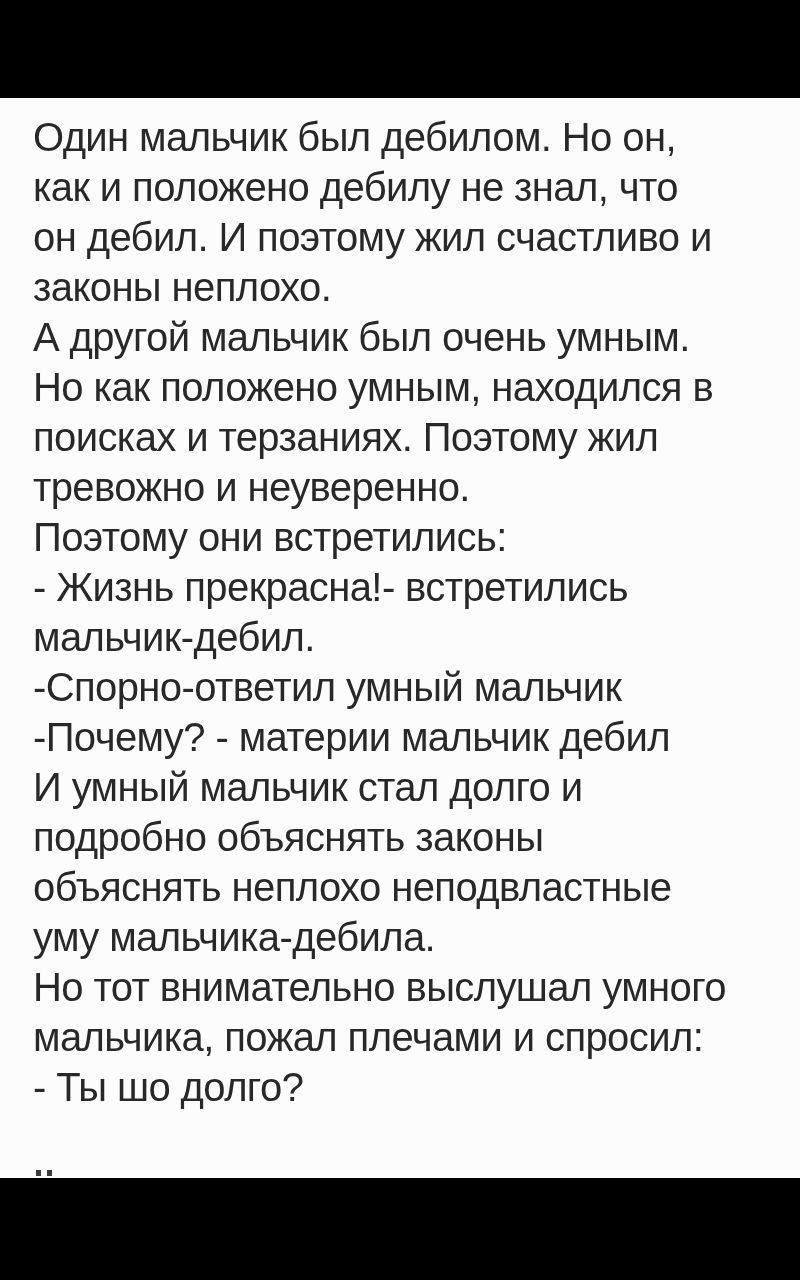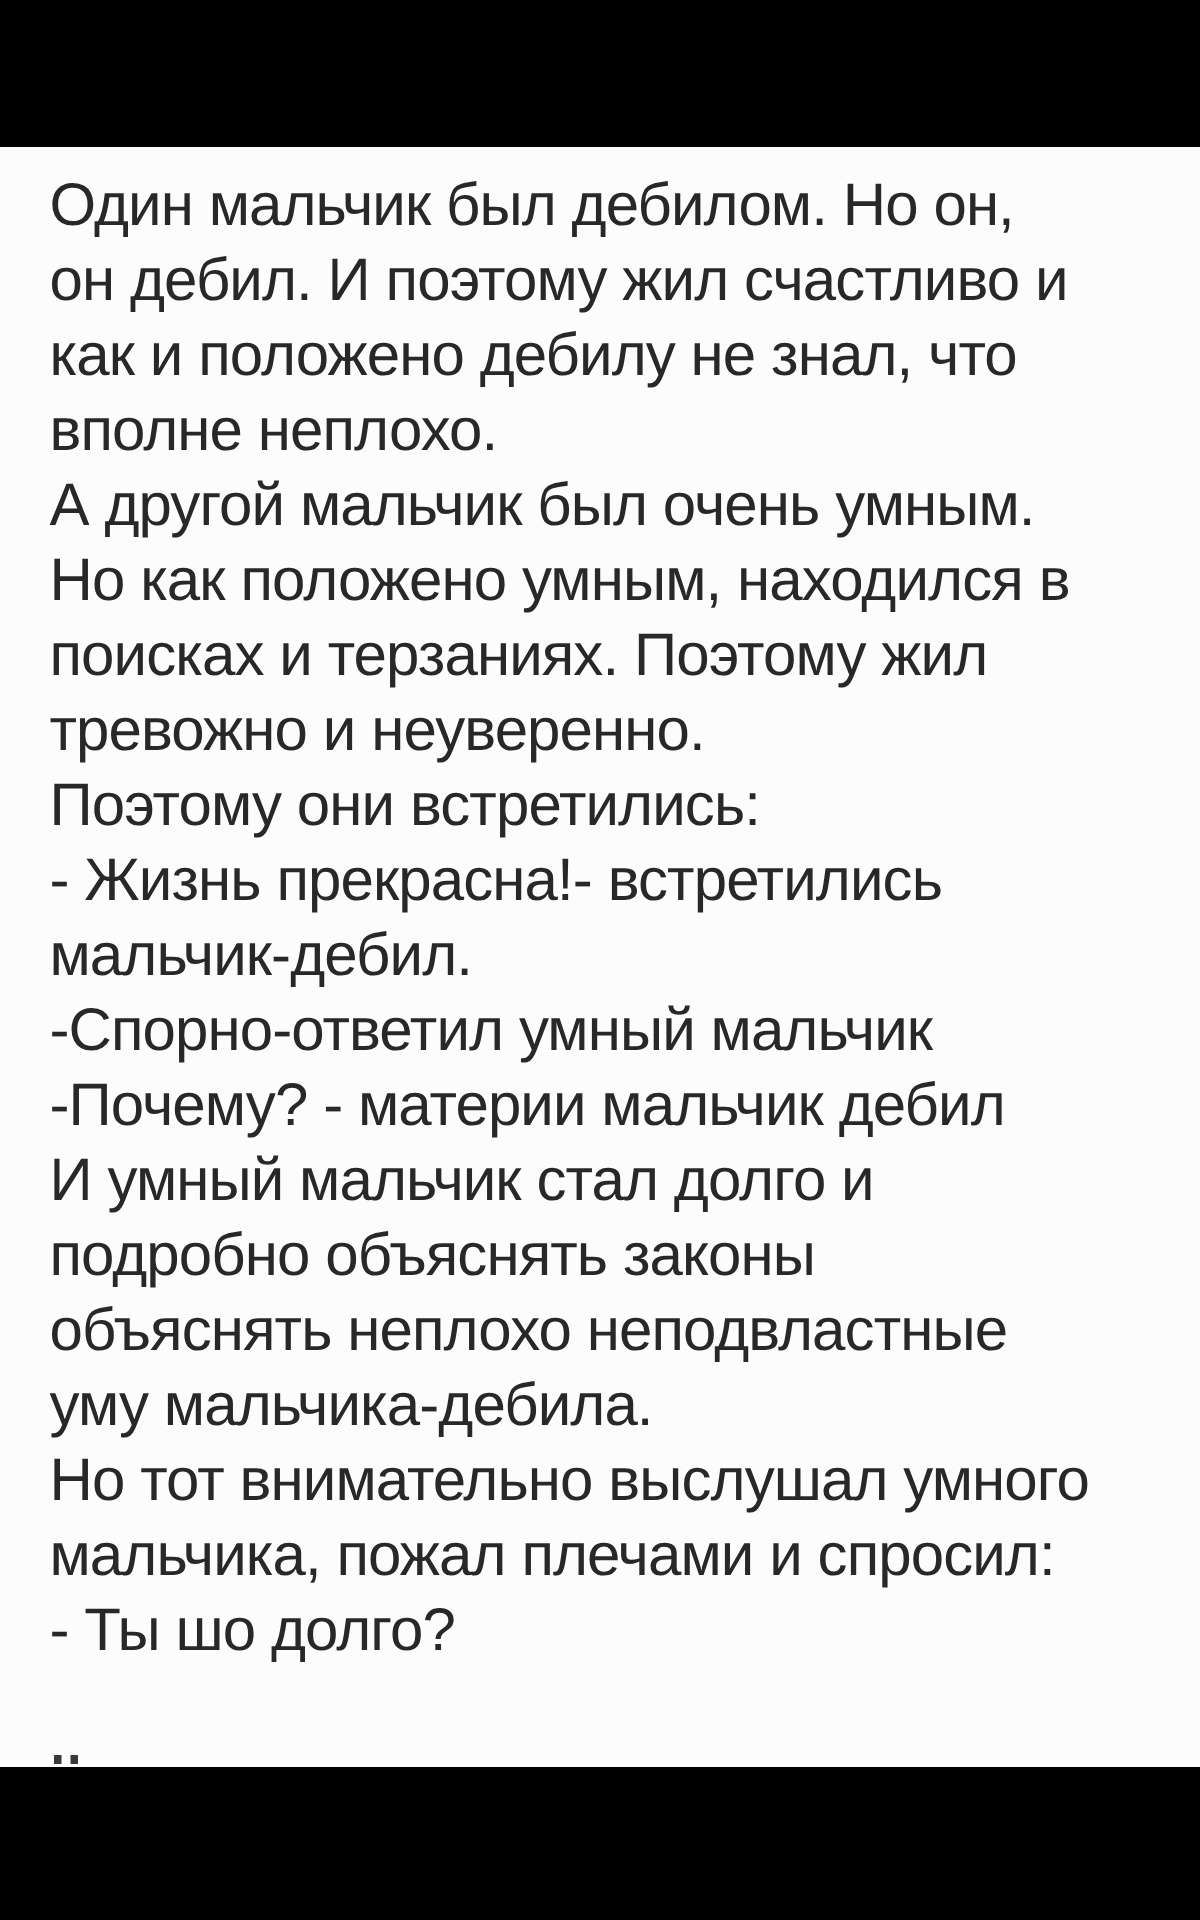--- a/index.html
+++ b/index.html
@@ -69,23 +69,23 @@
 </style>
 </head>
 <body>
 
 <div class="black-bar top"></div>
 
 <div class="text-card">
   <div class="story-text">
 
   <div class="text-line">Один мальчик был дебилом. Но он,</div>
+      <div class="text-line">как и положено дебилу не знал, что</div>
       <div class="text-line">он дебил. И поэтому жил счастливо и</div>
-      <div class="text-line">как и положено дебилу не знал, что</div>
-      <div class="text-line">вполне неплохо.</div>
+      <div class="text-line">законы неплохо.</div>
       <div class="text-line">А другой мальчик был очень умным.</div>
       <div class="text-line">Но как положено умным, находился в</div>
       <div class="text-line">поисках и терзаниях. Поэтому жил</div>
       <div class="text-line">тревожно и неуверенно.</div>
       <div class="text-line">Поэтому они встретились:</div>
       <div class="text-line">- Жизнь прекрасна!- встретились</div>
       <div class="text-line">мальчик-дебил.</div>
       <div class="text-line">-Спорно-ответил умный мальчик</div>
       <div class="text-line">-Почему? - материи мальчик дебил</div>
       <div class="text-line">И умный мальчик стал долго и</div>

